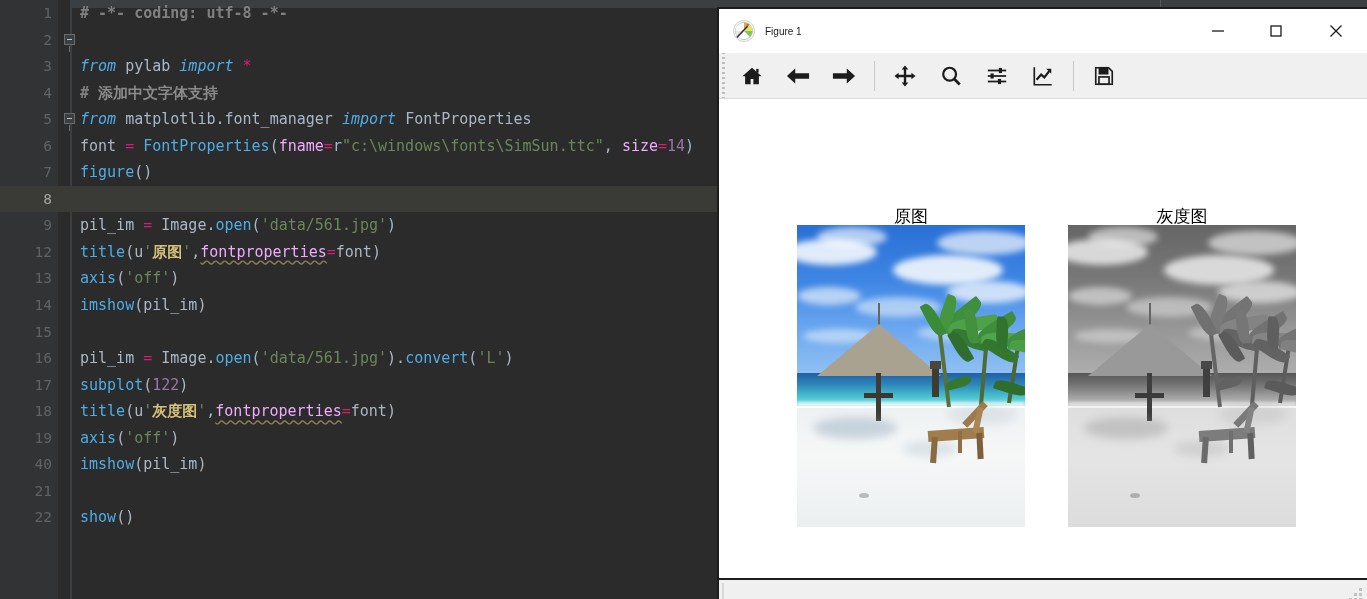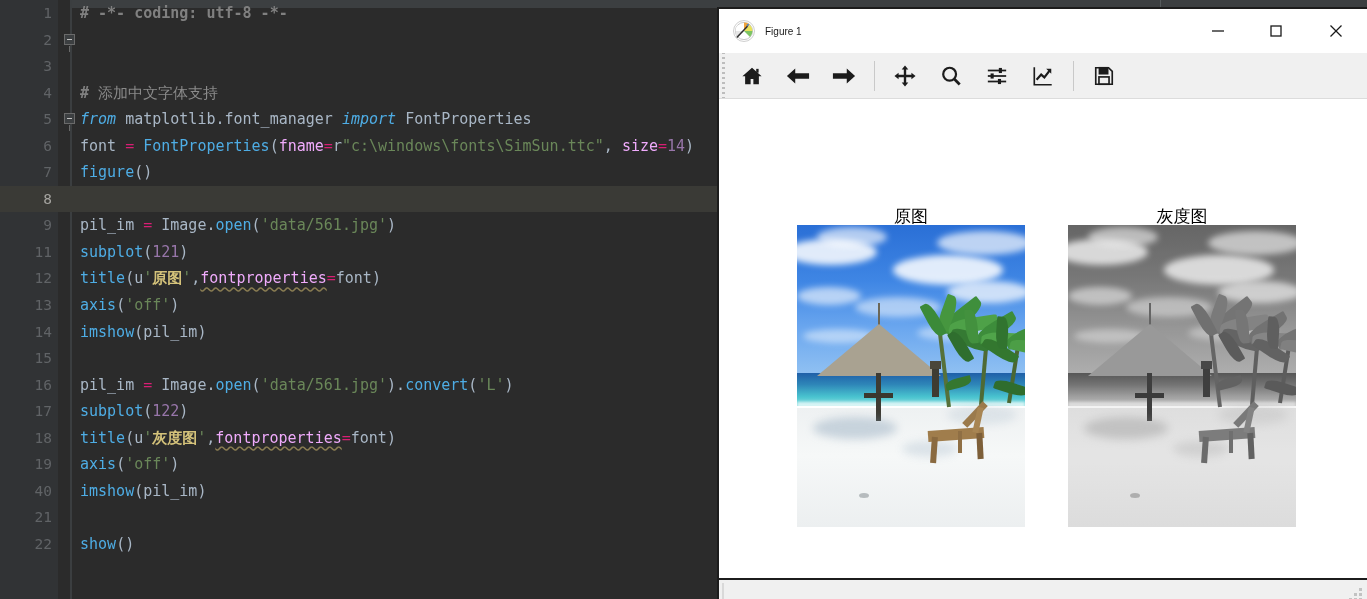--- a/index.html
+++ b/index.html
@@ -83,21 +83,21 @@
   
   .t-cmt  { color: #808080; font-weight: bold; }
   .t-kw   { color: #4eade5; font-style: italic; }
   .t-plain{ color: #a9b7c6; }
   .t-fn   { color: #4eade5; }
   .t-str  { color: #6a8759; }
   .t-num  { color: #9876aa; }
   .t-op   { color: #d81e74; }
   .t-kwarg{ color: #f0abfc; }
   .t-cjk  { color: #d4c27a; font-weight: bold; }
-  .t-cmtcjk { color: #8a8a8a; font-weight: normal; }
+  .t-cmtcjk { color: #8a8a8a; font-weight: bold; }
   .squiggle {
     text-decoration: underline wavy #8a7d52;
     text-underline-offset: 3px;
   }
 
   
   .marker-rail {
     position: absolute; right: 0; top: 8px; width: 15px; height: 591px;
     background: #3c3f41;
   }
@@ -261,28 +261,27 @@
     <div class="editor-topbar">
       <div class="divider"></div>
     </div>
     <div class="gutter"></div>
     <div class="gutter-sep"></div>
     <div class="fold-rail"></div>
 
     <div class="code-area" id="code-area">
         <div class="line"><span class="lnum">1</span><span class="ltext"><span class="t-cmt"># -*- coding: utf-8 -*-</span></span></div>
         <div class="line"><span class="lnum">2</span><span class="fold"></span></div>
-        <div class="line"><span class="lnum">3</span></div>
+        <div class="line"><span class="lnum">3</span><span class="ltext"><span class="t-kw">from</span><span class="t-plain"> </span><span class="t-plain">pylab</span><span class="t-plain"> </span><span class="t-kw">import</span><span class="t-plain"> </span><span class="t-op">*</span></span></div>
         <div class="line"><span class="lnum">4</span><span class="ltext"><span class="t-cmt"># </span><span class="t-cmtcjk">添加中文字体支持</span></span></div>
         <div class="line"><span class="lnum">5</span><span class="fold"></span><span class="ltext"><span class="t-kw">from</span><span class="t-plain"> </span><span class="t-plain">matplotlib</span><span class="t-plain">.</span><span class="t-plain">font_manager</span><span class="t-plain"> </span><span class="t-kw">import</span><span class="t-plain"> </span><span class="t-plain">FontProperties</span></span></div>
         <div class="line"><span class="lnum">6</span><span class="ltext"><span class="t-plain">font</span><span class="t-plain"> </span><span class="t-op">=</span><span class="t-plain"> </span><span class="t-fn">FontProperties</span><span class="t-plain">(</span><span class="t-kwarg">fname</span><span class="t-op">=</span><span class="t-plain">r</span><span class="t-str">"c:\windows\fonts\SimSun.ttc"</span><span class="t-plain">,</span><span class="t-plain"> </span><span class="t-kwarg">size</span><span class="t-op">=</span><span class="t-num">14</span><span class="t-plain">)</span></span></div>
         <div class="line"><span class="lnum">7</span><span class="ltext"><span class="t-fn">figure</span><span class="t-plain">(</span><span class="t-plain">)</span></span></div>
         <div class="line current"><span class="lnum">8</span><span class="ltext"></span></div>
         <div class="line"><span class="lnum">9</span><span class="ltext"><span class="t-plain">pil_im</span><span class="t-plain"> </span><span class="t-op">=</span><span class="t-plain"> </span><span class="t-plain">Image</span><span class="t-plain">.</span><span class="t-fn">open</span><span class="t-plain">(</span><span class="t-str">'data/561.jpg'</span><span class="t-plain">)</span></span></div>
-        <div class="line"><span class="lnum">11</span><span class="ltext"><span class="t-fn">subplot</span><span class="t-plain">(</span><span class="t-num">121</span><span class="t-plain">)</span></span></div>
         <div class="line"><span class="lnum">12</span><span class="ltext"><span class="t-fn">title</span><span class="t-plain">(</span><span class="t-plain">u</span><span class="t-str">'</span><span class="t-cjk">原图</span><span class="t-str">'</span><span class="t-plain">,</span><span class="t-kwarg squiggle">fontproperties</span><span class="t-op">=</span><span class="t-plain">font</span><span class="t-plain">)</span></span></div>
         <div class="line"><span class="lnum">13</span><span class="ltext"><span class="t-fn">axis</span><span class="t-plain">(</span><span class="t-str">'off'</span><span class="t-plain">)</span></span></div>
         <div class="line"><span class="lnum">14</span><span class="ltext"><span class="t-fn">imshow</span><span class="t-plain">(</span><span class="t-plain">pil_im</span><span class="t-plain">)</span></span></div>
         <div class="line"><span class="lnum">15</span><span class="ltext"></span></div>
         <div class="line"><span class="lnum">16</span><span class="ltext"><span class="t-plain">pil_im</span><span class="t-plain"> </span><span class="t-op">=</span><span class="t-plain"> </span><span class="t-plain">Image</span><span class="t-plain">.</span><span class="t-fn">open</span><span class="t-plain">(</span><span class="t-str">'data/561.jpg'</span><span class="t-plain">)</span><span class="t-plain">.</span><span class="t-fn">convert</span><span class="t-plain">(</span><span class="t-str">'L'</span><span class="t-plain">)</span></span></div>
         <div class="line"><span class="lnum">17</span><span class="ltext"><span class="t-fn">subplot</span><span class="t-plain">(</span><span class="t-num">122</span><span class="t-plain">)</span></span></div>
         <div class="line"><span class="lnum">18</span><span class="ltext"><span class="t-fn">title</span><span class="t-plain">(</span><span class="t-plain">u</span><span class="t-str">'</span><span class="t-cjk">灰度图</span><span class="t-str">'</span><span class="t-plain">,</span><span class="t-kwarg squiggle">fontproperties</span><span class="t-op">=</span><span class="t-plain">font</span><span class="t-plain">)</span></span></div>
         <div class="line"><span class="lnum">19</span><span class="ltext"><span class="t-fn">axis</span><span class="t-plain">(</span><span class="t-str">'off'</span><span class="t-plain">)</span></span></div>
         <div class="line"><span class="lnum">40</span><span class="ltext"><span class="t-fn">imshow</span><span class="t-plain">(</span><span class="t-plain">pil_im</span><span class="t-plain">)</span></span></div>
         <div class="line"><span class="lnum">21</span><span class="ltext"></span></div>

